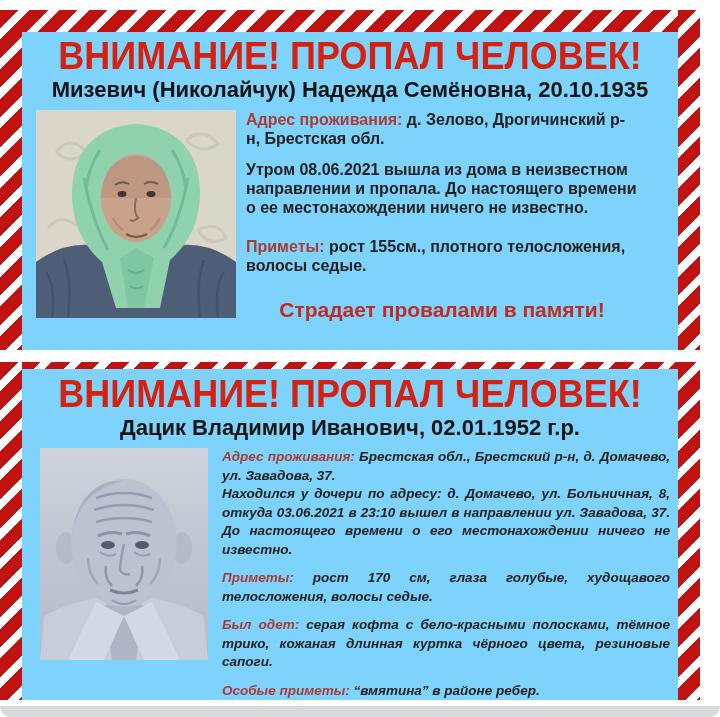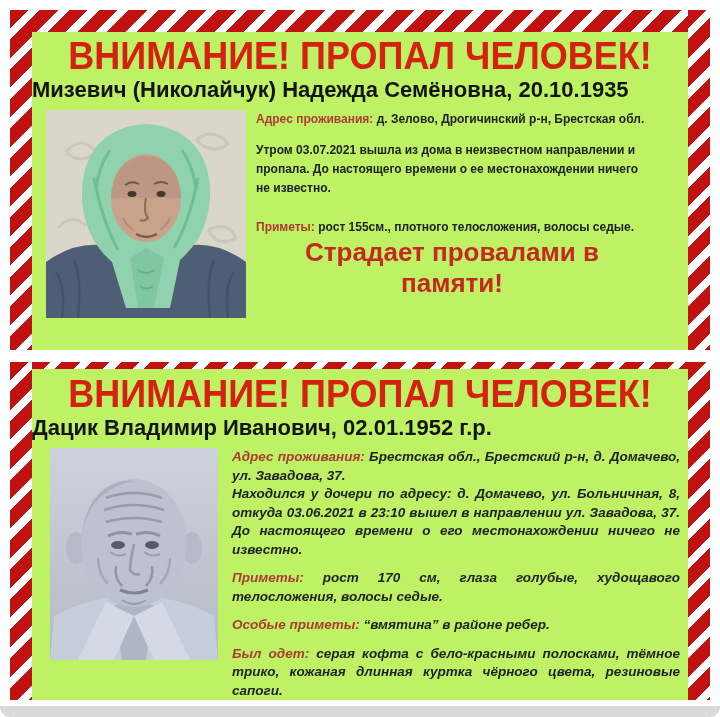--- a/index.html
+++ b/index.html
@@ -1,60 +1,60 @@
 <!DOCTYPE html>
 <html><head>
 <meta charset="utf-8">
 <style>
   * { margin:0; padding:0; box-sizing:border-box; }
   html,body { width:720px; height:717px; background:#ffffff; }
   body { font-family:"Liberation Sans", sans-serif; position:relative; overflow:hidden; }
 
-  .poster { position:absolute; left:10px; width:700px; background:#bef264; }
+  .poster { position:absolute; left:0; width:700px; background:#7dd3fc; }
   #poster-top    { top:10px;  height:340px; }
   #poster-bottom { top:362px; height:338px; }
 
   .stripe { position:absolute; background:repeating-linear-gradient(135deg,#c11212 0 13px,#ffffff 13px 21px); }
   .stripe.top   { left:0; right:0; top:0; height:22px; }
   .stripe.thin  { left:22px; right:22px; top:0; height:7px; }
   .stripe.left  { left:0; top:0; bottom:0; width:22px; }
   .stripe.right { right:0; top:0; bottom:0; width:22px; }
 
   .content { position:absolute; left:22px; right:22px; top:22px; bottom:0; }
   #poster-bottom .content { top:8px; }
 
   .headline {
     text-align:center; color:#d42112; font-weight:bold;
     font-size:36px; line-height:38px; letter-spacing:0px;
     white-space:nowrap; transform:scaleY(1.08); transform-origin:top center;
     margin-top:4px;
   }
   .person-name {
-    text-align:left; color:#141414; font-weight:bold;
+    text-align:center; color:#141414; font-weight:bold;
     font-size:22px; line-height:26px; margin-top:3px; white-space:nowrap;
   }
 
   .row { display:flex; align-items:flex-start; margin-top:7px; }
   .photo { flex:0 0 auto; overflow:hidden; }
   .photo svg { display:block; }
   #poster-top .photo    { margin-left:12px; }
   #poster-bottom .photo { margin-left:18px; }
 
   #poster-top .info    { padding-left:8px;  max-width:400px; }
   #poster-bottom .info { padding-left:14px; max-width:462px;font-style:italic; }
 
-  .para { color:#222222; font-weight:bold; font-size:12px; line-height:19px; }
+  .para { color:#222222; font-weight:bold; font-size:16px; line-height:19px; }
   #poster-bottom .para { font-size:13.5px; line-height:18.5px; text-align:justify; }
   .lbl { color:#ab3c35; }
   .mt12 { margin-top:12px; }
   .mt14 { margin-top:20px; }
   .mt10 { margin-top:10px; }
   .mt30 { margin-top:31px; }
 
-  .warning1 { text-align:center; color:#c32a22; font-weight:bold; font-size:26px; }
+  .warning1 { margin-top:23px; text-align:center; color:#c32a22; font-weight:bold; font-size:21px; }
   .warning2 { margin-top:17px; text-align:center; color:#c3352e; font-weight:bold; font-size:17px; }
 
   .bottom-strip {
     position:absolute; left:0; right:0; top:706px; height:11px;
     background:#d9dadc; border-radius:0 0 10px 10px;
   }
 </style>
 </head>
 <body>
 
@@ -89,21 +89,21 @@
             <path d="M100,88 q-3,14 2,20 q-4,4 -8,2" stroke="#8a6b57" stroke-width="2" fill="none"></path>
             <path d="M90,124 q10,6 21,0" stroke="#7d5b49" stroke-width="2.5" fill="none"></path>
             <path d="M77,108 q4,8 10,12 M124,108 q-4,8 -10,12" stroke="#b08e77" stroke-width="2" fill="none"></path>
             <path d="M84,148 L100,138 L118,148 L108,198 L92,198 Z" fill="#7fc7a2"></path>
             <path d="M92,160 q8,6 16,0 M94,176 q7,5 13,0" stroke="#66b18c" stroke-width="2" fill="none"></path>
           </svg>
         </div>
 
         <div class="info">
           <p class="para"><span class="lbl">Адрес проживания:</span> <span>д. Зелово, Дрогичинский р-н, Брестская обл.</span></p>
-          <p class="para mt12">Утром 03.07.2021 вышла из дома в неизвестном направлении и пропала. До настоящего времени о ее местонахождении ничего не известно.</p>
+          <p class="para mt12">Утром 08.06.2021 вышла из дома в неизвестном направлении и пропала. До настоящего времени о ее местонахождении ничего не известно.</p>
           <p class="para mt14"><span class="lbl">Приметы:</span> <span>рост 155см., плотного телосложения, волосы седые.</span></p>
           <p class="warning1">Страдает провалами в памяти!</p>
         </div>
       </div>
     </div>
   </section>
 
   <section class="poster" id="poster-bottom">
     <div class="stripe thin"></div>
     <div class="stripe left"></div>
@@ -141,22 +141,22 @@
             <path d="M70,142 q14,6 28,0" stroke="#7e8496" stroke-width="3" fill="none"></path>
             <path d="M72,152 q12,8 24,0" stroke="#989eb0" stroke-width="2" fill="none"></path>
             <path d="M48,110 q0,16 10,26 M120,110 q0,16 -10,26" stroke="#a2a8b8" stroke-width="2.5" fill="none"></path>
           </svg>
         </div>
 
         <div class="info">
           <p class="para"><span class="lbl">Адрес проживания:</span> <span>Брестская обл., Брестский р-н, д. Домачево, ул. Завадова, 37.</span></p>
           <p class="para">Находился у дочери по адресу: д. Домачево, ул. Больничная, 8, откуда 03.06.2021 в 23:10 вышел в направлении ул. Завадова, 37. До настоящего времени о его местонахождении ничего не известно.</p>
           <p class="para mt10"><span class="lbl">Приметы:</span> <span>рост 170 см, глаза голубые, худощавого телосложения, волосы седые.</span></p>
+          <p class="para mt10"><span class="lbl">Был одет:</span> <span>серая кофта с бело-красными полосками, тёмное трико, кожаная длинная куртка чёрного цвета, резиновые сапоги.</span></p>
           <p class="para mt10"><span class="lbl">Особые приметы:</span> <span>“вмятина” в районе ребер.</span></p>
-          <p class="para mt10"><span class="lbl">Был одет:</span> <span>серая кофта с бело-красными полосками, тёмное трико, кожаная длинная куртка чёрного цвета, резиновые сапоги.</span></p>
           <p class="warning2">Есть проблемы со спиной.</p>
         </div>
       </div>
     </div>
   </section>
 
   <div class="bottom-strip"></div>
 </div>
 
 </body></html>

